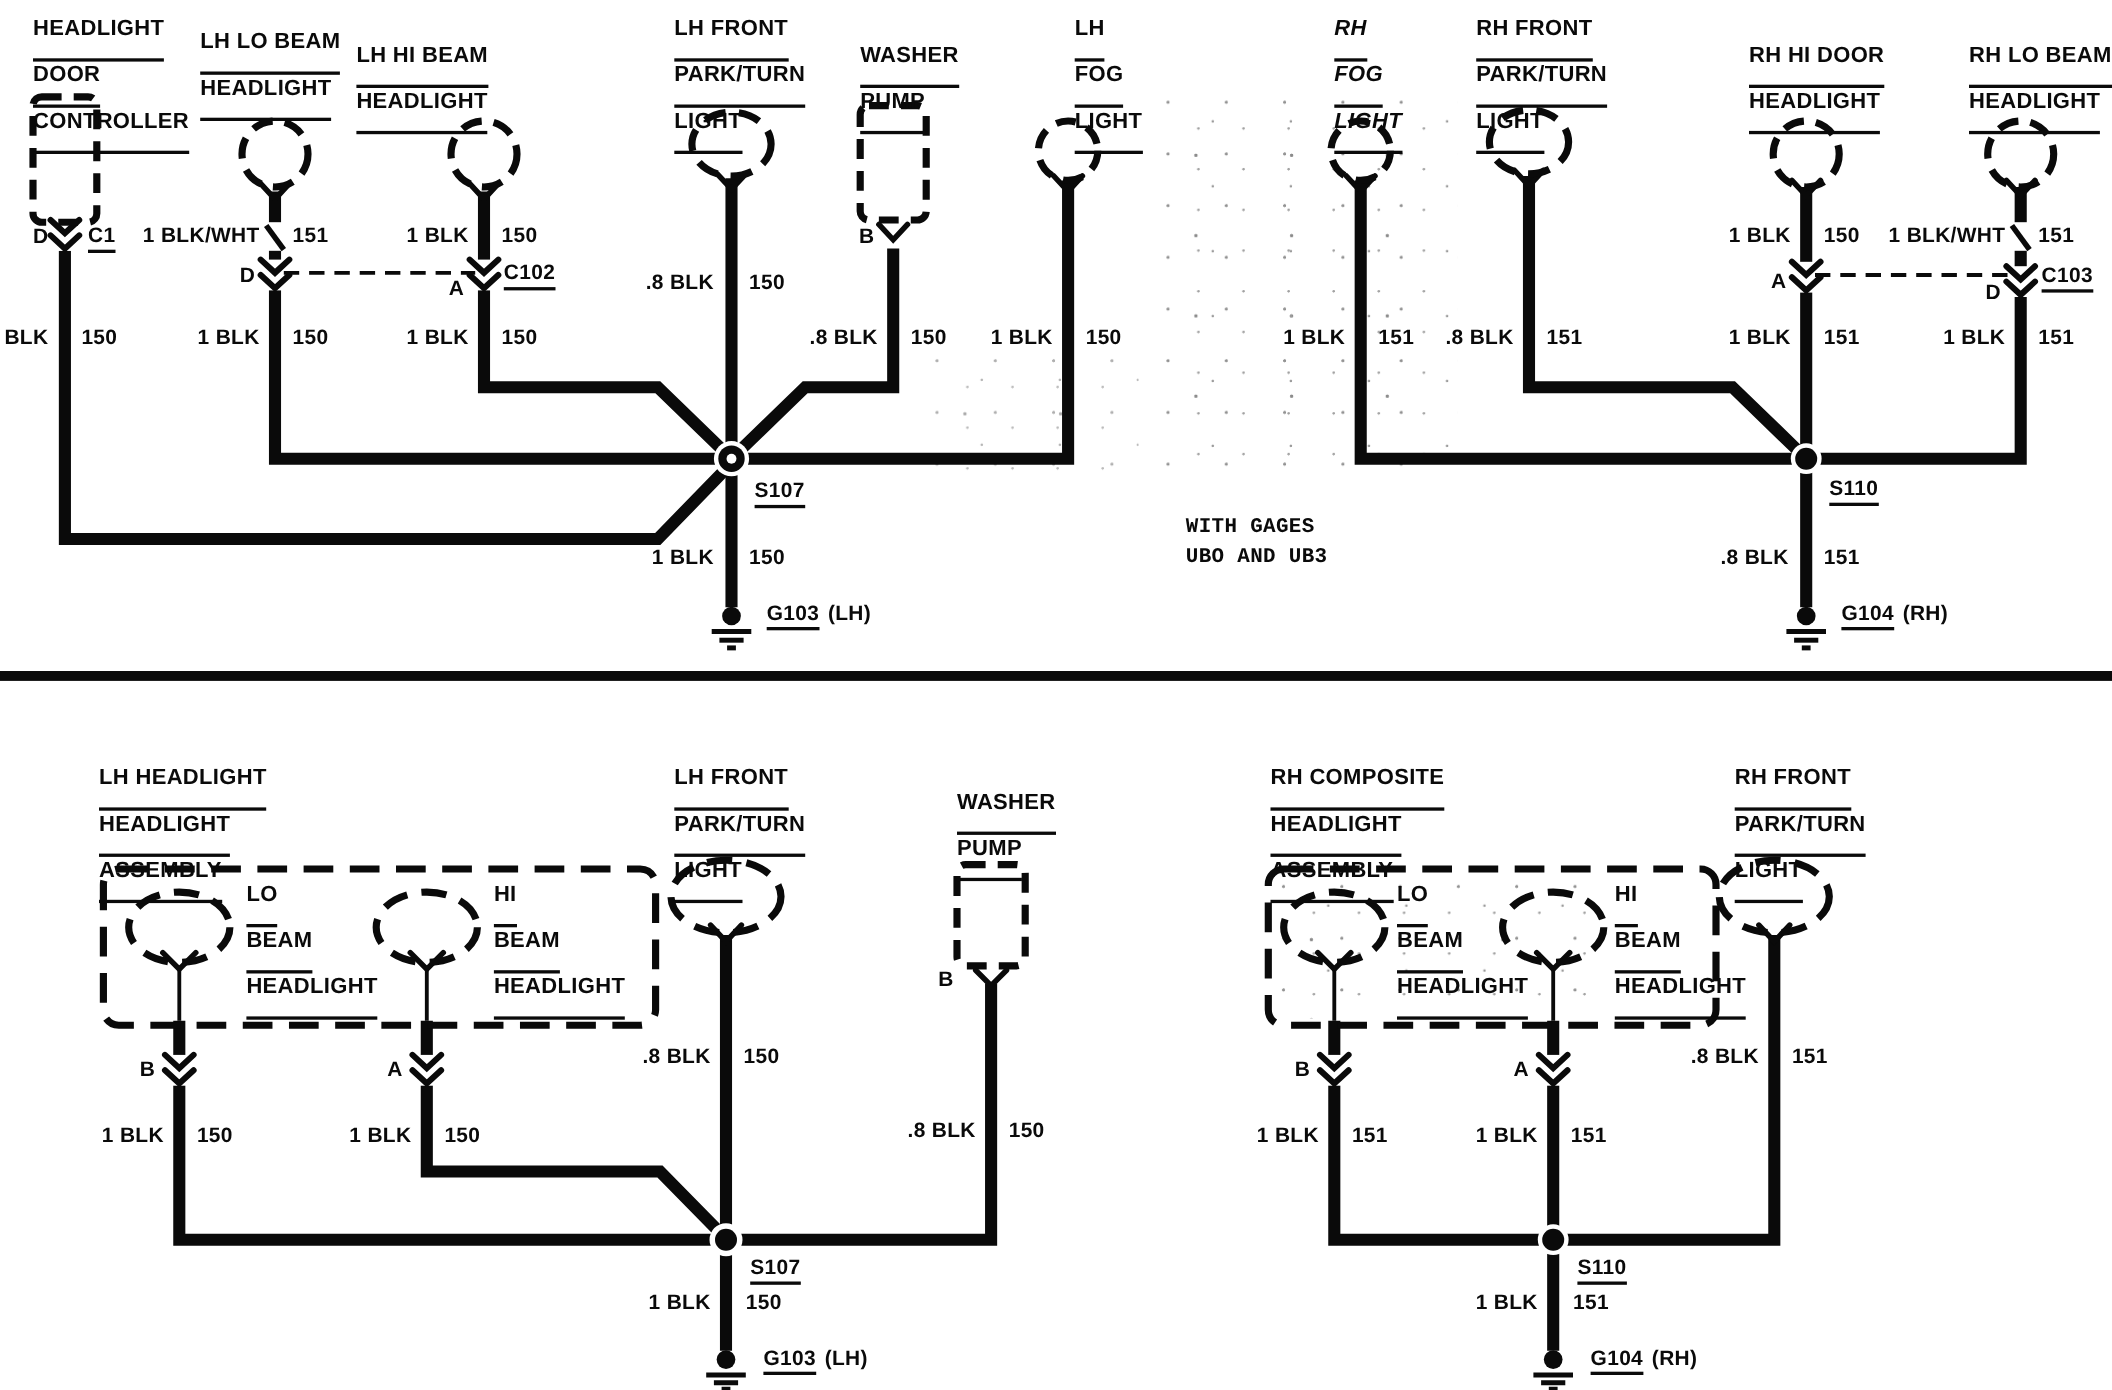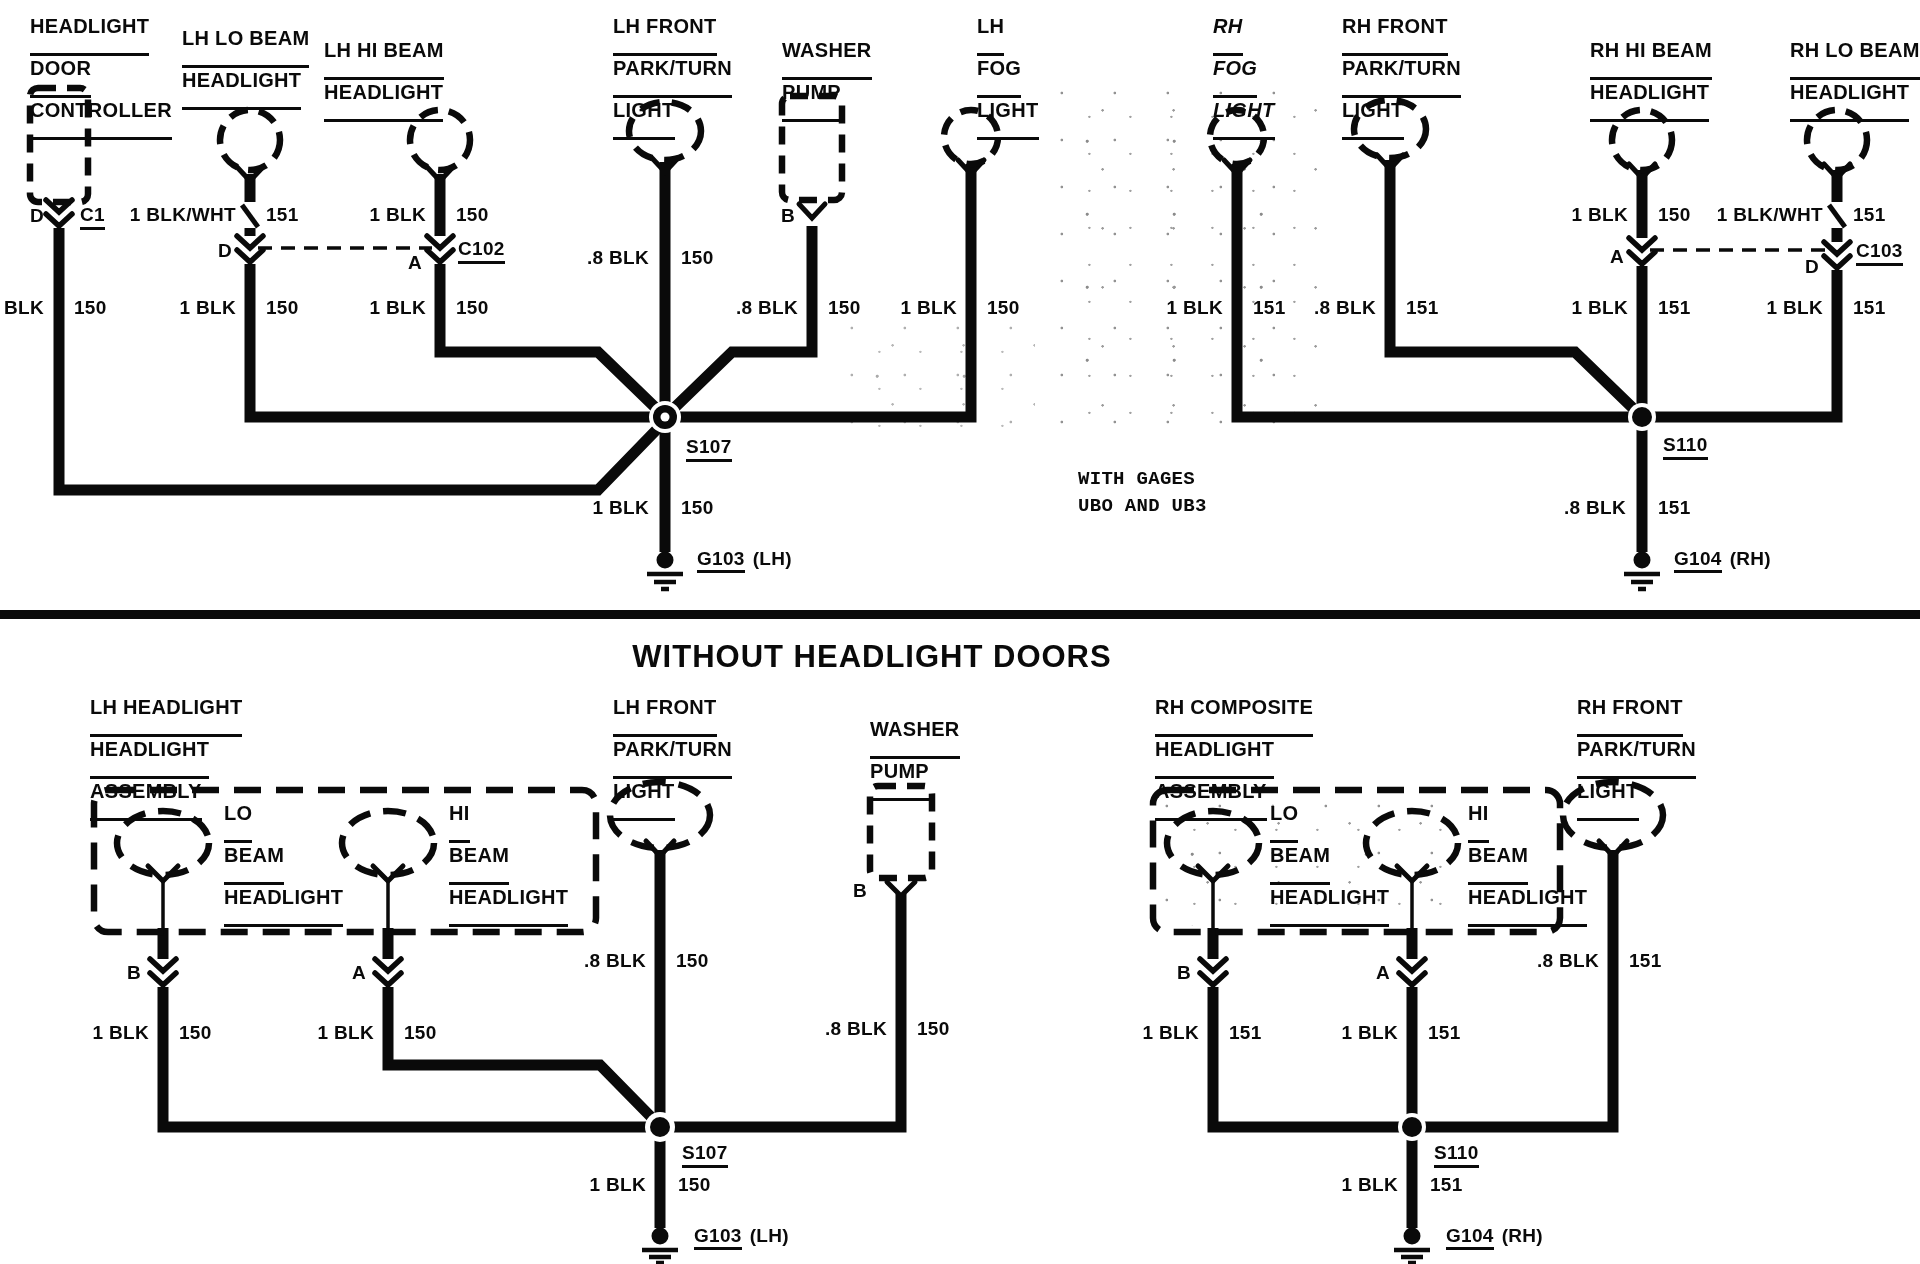--- a/index.html
+++ b/index.html
@@ -223,21 +223,21 @@
     <span class="ln">RH</span>
     <span class="ln">FOG</span>
     <span class="ln">LIGHT</span>
   </div>
   <div class="lbl block" style="left:1342px;top:16px;">
     <span class="ln">RH FRONT</span>
     <span class="ln">PARK/TURN</span>
     <span class="ln">LIGHT</span>
   </div>
   <div class="lbl block" style="left:1590px;top:40px;">
-    <span class="ln">RH HI BEAM</span>
+    <span class="ln">RH HI DOOR</span>
     <span class="ln">HEADLIGHT</span>
   </div>
   <div class="lbl block" style="left:1790px;top:40px;">
     <span class="ln">RH LO BEAM</span>
     <span class="ln">HEADLIGHT</span>
   </div>
 
   <div class="lbl ra" style="left:44px;top:205px;">D</div>
   <div class="lbl u" style="left:80px;top:204px;">C1</div>
   <div class="lbl ra" style="left:232px;top:240px;">D</div>
@@ -291,21 +291,20 @@
   <div class="lbl gpair" style="left:1674px;top:548px;">
     <span class="u">G104</span><span class="side">(RH)</span>
   </div>
 
   <div class="lbl note" style="left:1078px;top:466px;font-family:Liberation Mono, monospace;">
     <span style="display:block">WITH GAGES</span>
     <span style="display:block">UBO AND UB3</span>
   </div>
 
   <div class="divider"></div>
-  <div class="lbl title" style="left:872px;top:640px;">WITHOUT HEADLIGHT DOORS</div>
 
   <div class="lbl block" style="left:90px;top:697px;">
     <span class="ln">LH HEADLIGHT</span>
     <span class="ln">HEADLIGHT</span>
     <span class="ln">ASSEMBLY</span>
   </div>
   <div class="lbl block" style="left:224px;top:803px;">
     <span class="ln">LO</span>
     <span class="ln">BEAM</span>
     <span class="ln">HEADLIGHT</span>

